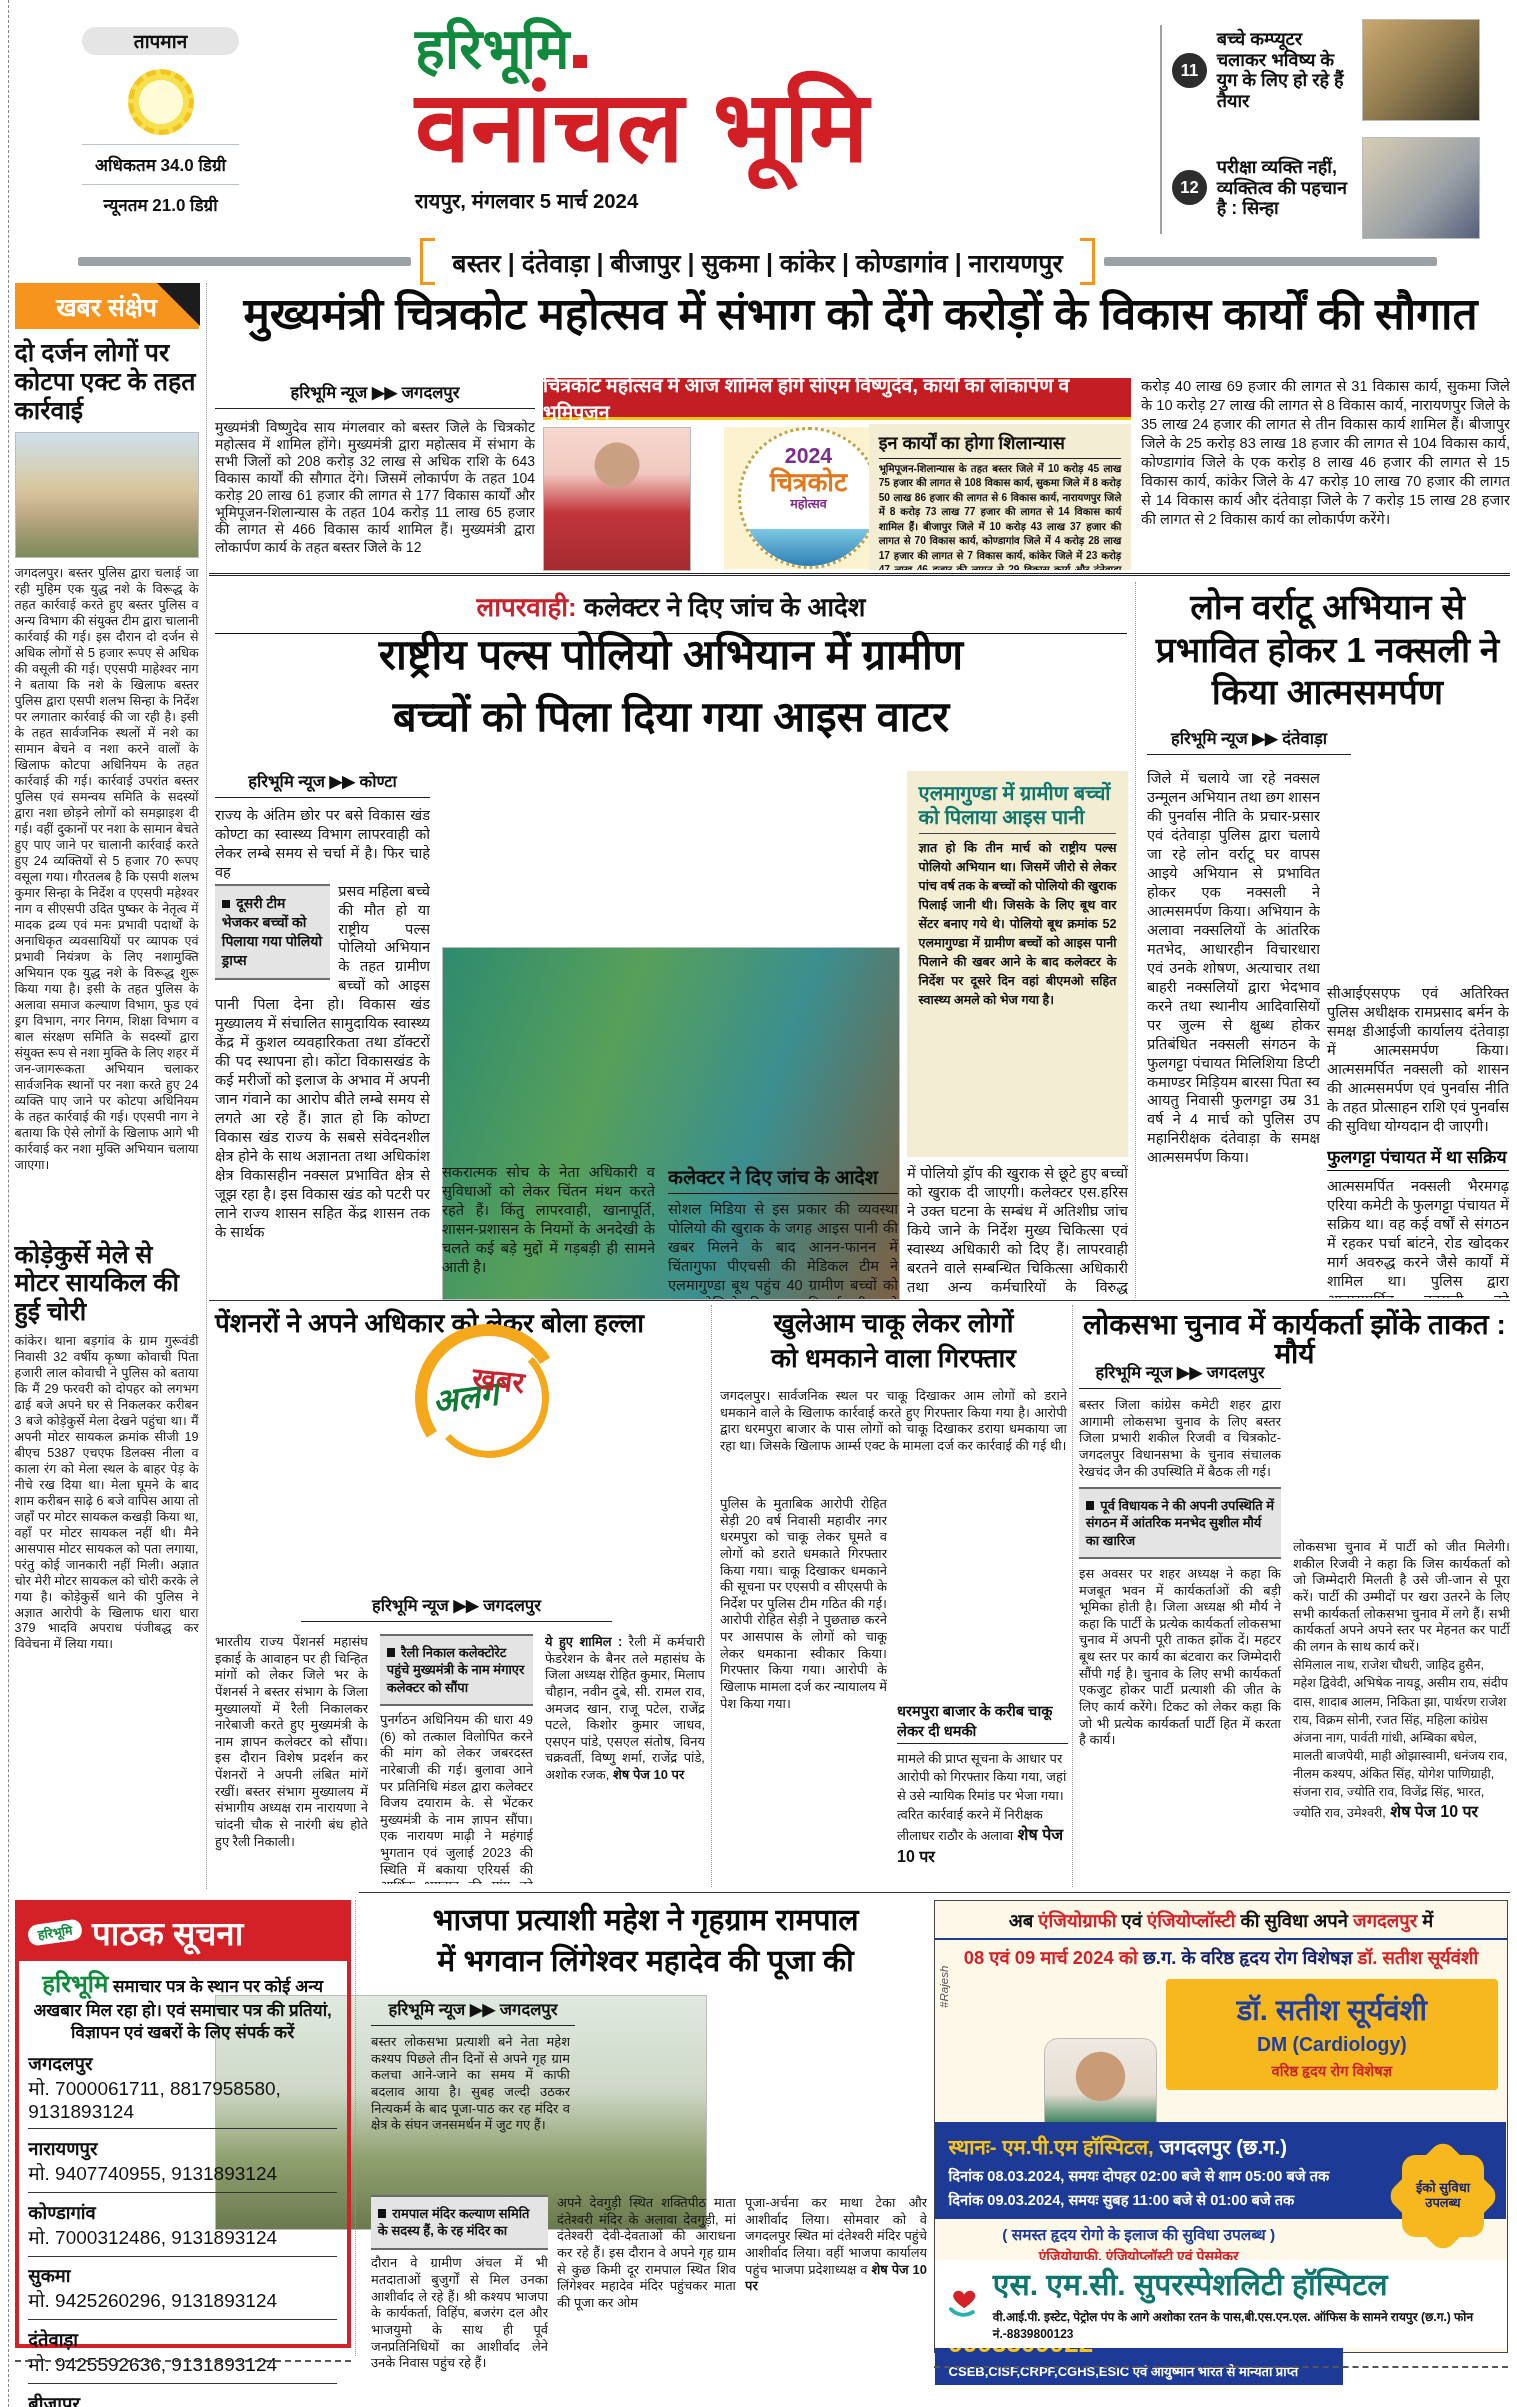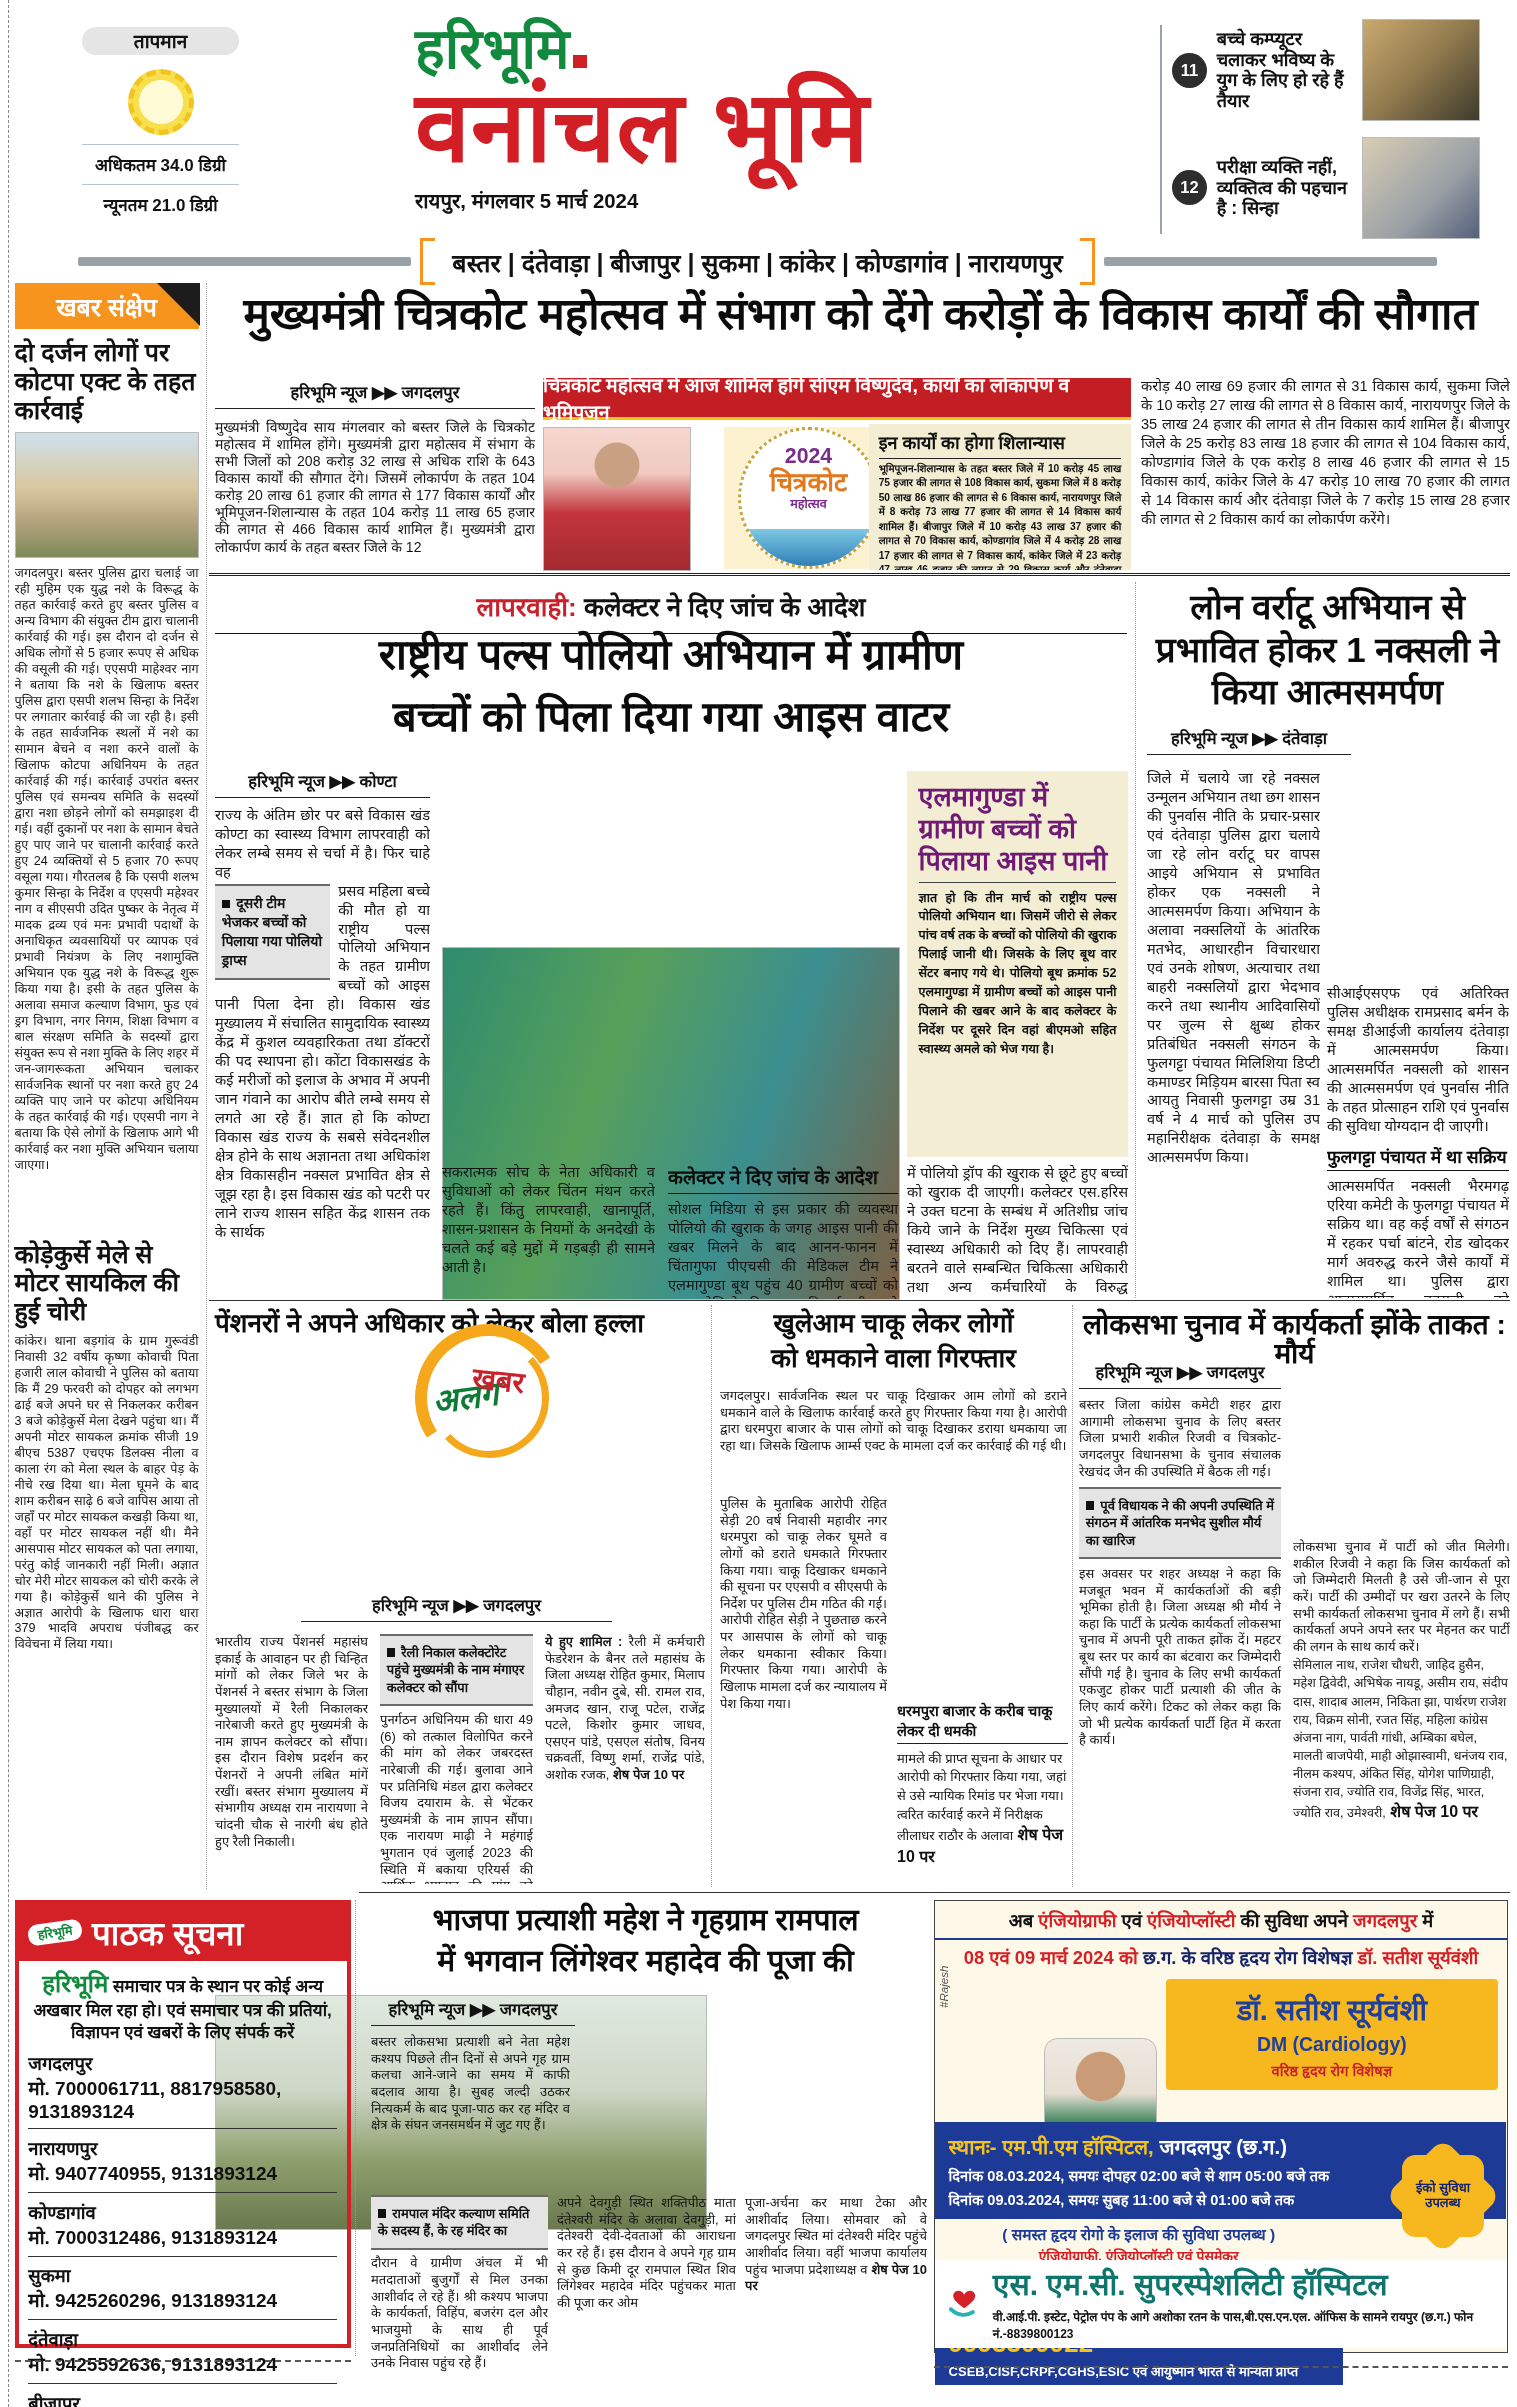--- a/index.html
+++ b/index.html
@@ -52,29 +52,29 @@
   
   .kicker{text-align:center;font-weight:800;font-size:26px;border-bottom:1.9px solid #111;padding-bottom:8.7px;}
   .kicker .red{color:#c8232c;}
   .stamp{width:147px;height:147px;border-radius:50%;position:relative;transform:rotate(-8deg);}
   .stamp::before{content:"";position:absolute;inset:0;border-radius:50%;border:12.6px solid #f5a81c;
                  border-right-color:transparent;border-bottom-color:transparent;transform:rotate(20deg);}
   .stamp::after{content:"";position:absolute;inset:13.6px;border-radius:50%;border:7.8px solid #f5a81c;
                 border-left-color:transparent;border-top-color:transparent;transform:rotate(10deg);}
   .stamp .s1{position:absolute;left:17.5px;top:47px;color:#0f7a34;font-weight:800;font-size:33px;font-style:italic;}
   .stamp .s2{position:absolute;left:60px;top:37px;color:#c8232c;font-weight:800;font-size:29px;transform:rotate(14deg);}
-  .box2-title{color:#701a75;font-weight:800;font-size:27px;line-height:1.2;border-bottom:1.9px solid #444;padding-bottom:3.9px;margin-bottom:5.8px;}
+  .box2-title{color:#0f766e;font-weight:800;font-size:20px;line-height:1.2;border-bottom:1.9px solid #444;padding-bottom:3.9px;margin-bottom:5.8px;}
   
   .notice{border:4.9px solid #d42127;}
   .n-head{background:#d42127;color:#fff;font-weight:800;font-size:33px;display:flex;align-items:center;gap:9.7px;padding:5.8px 9.7px;}
   .n-roll{background:#fff;border-radius:9.7px;padding:1.9px 9.7px;color:#118a3d;font-weight:800;font-size:12.6px;transform:rotate(-8deg);}
   .n-brand{color:#118a3d;font-weight:800;font-size:24px;}
   .n-intro{font-weight:700;font-size:17px;line-height:1.3;text-align:center;}
   .n-city{font-weight:800;font-size:18.4px;margin-top:5.8px;}
-  .n-ph{font-weight:700;font-size:19px;border-bottom:1.9px solid #333;padding-bottom:5.8px;}
+  .n-ph{font-weight:400;font-size:19px;border-bottom:1.9px solid #333;padding-bottom:5.8px;}
   
   .ad{border:1.9px solid #444;background:#fdf8e7;}
   .ad .l1{text-align:center;font-weight:800;font-size:18.4px;border-bottom:2.9px solid #203a8f;padding:5.8px 3.9px;}
   .ad .l2{text-align:center;font-weight:800;font-size:18.4px;padding:4.9px 3.9px;color:#16246b;}
   .ad .red{color:#d42127;}
   .docbox{background:#f6b81e;border-radius:3.9px;text-align:center;padding:9.7px 5.8px;}
   .docbox .nm{color:#1d3fa0;font-weight:800;font-size:29px;}
   .docbox .dg{color:#1d3fa0;font-weight:800;font-size:19.4px;margin-top:5.8px;}
   .docbox .tt{color:#c8232c;font-weight:700;font-size:14.6px;margin-top:3.9px;}
   .blueband{background:#1d3a96;color:#fff;}

